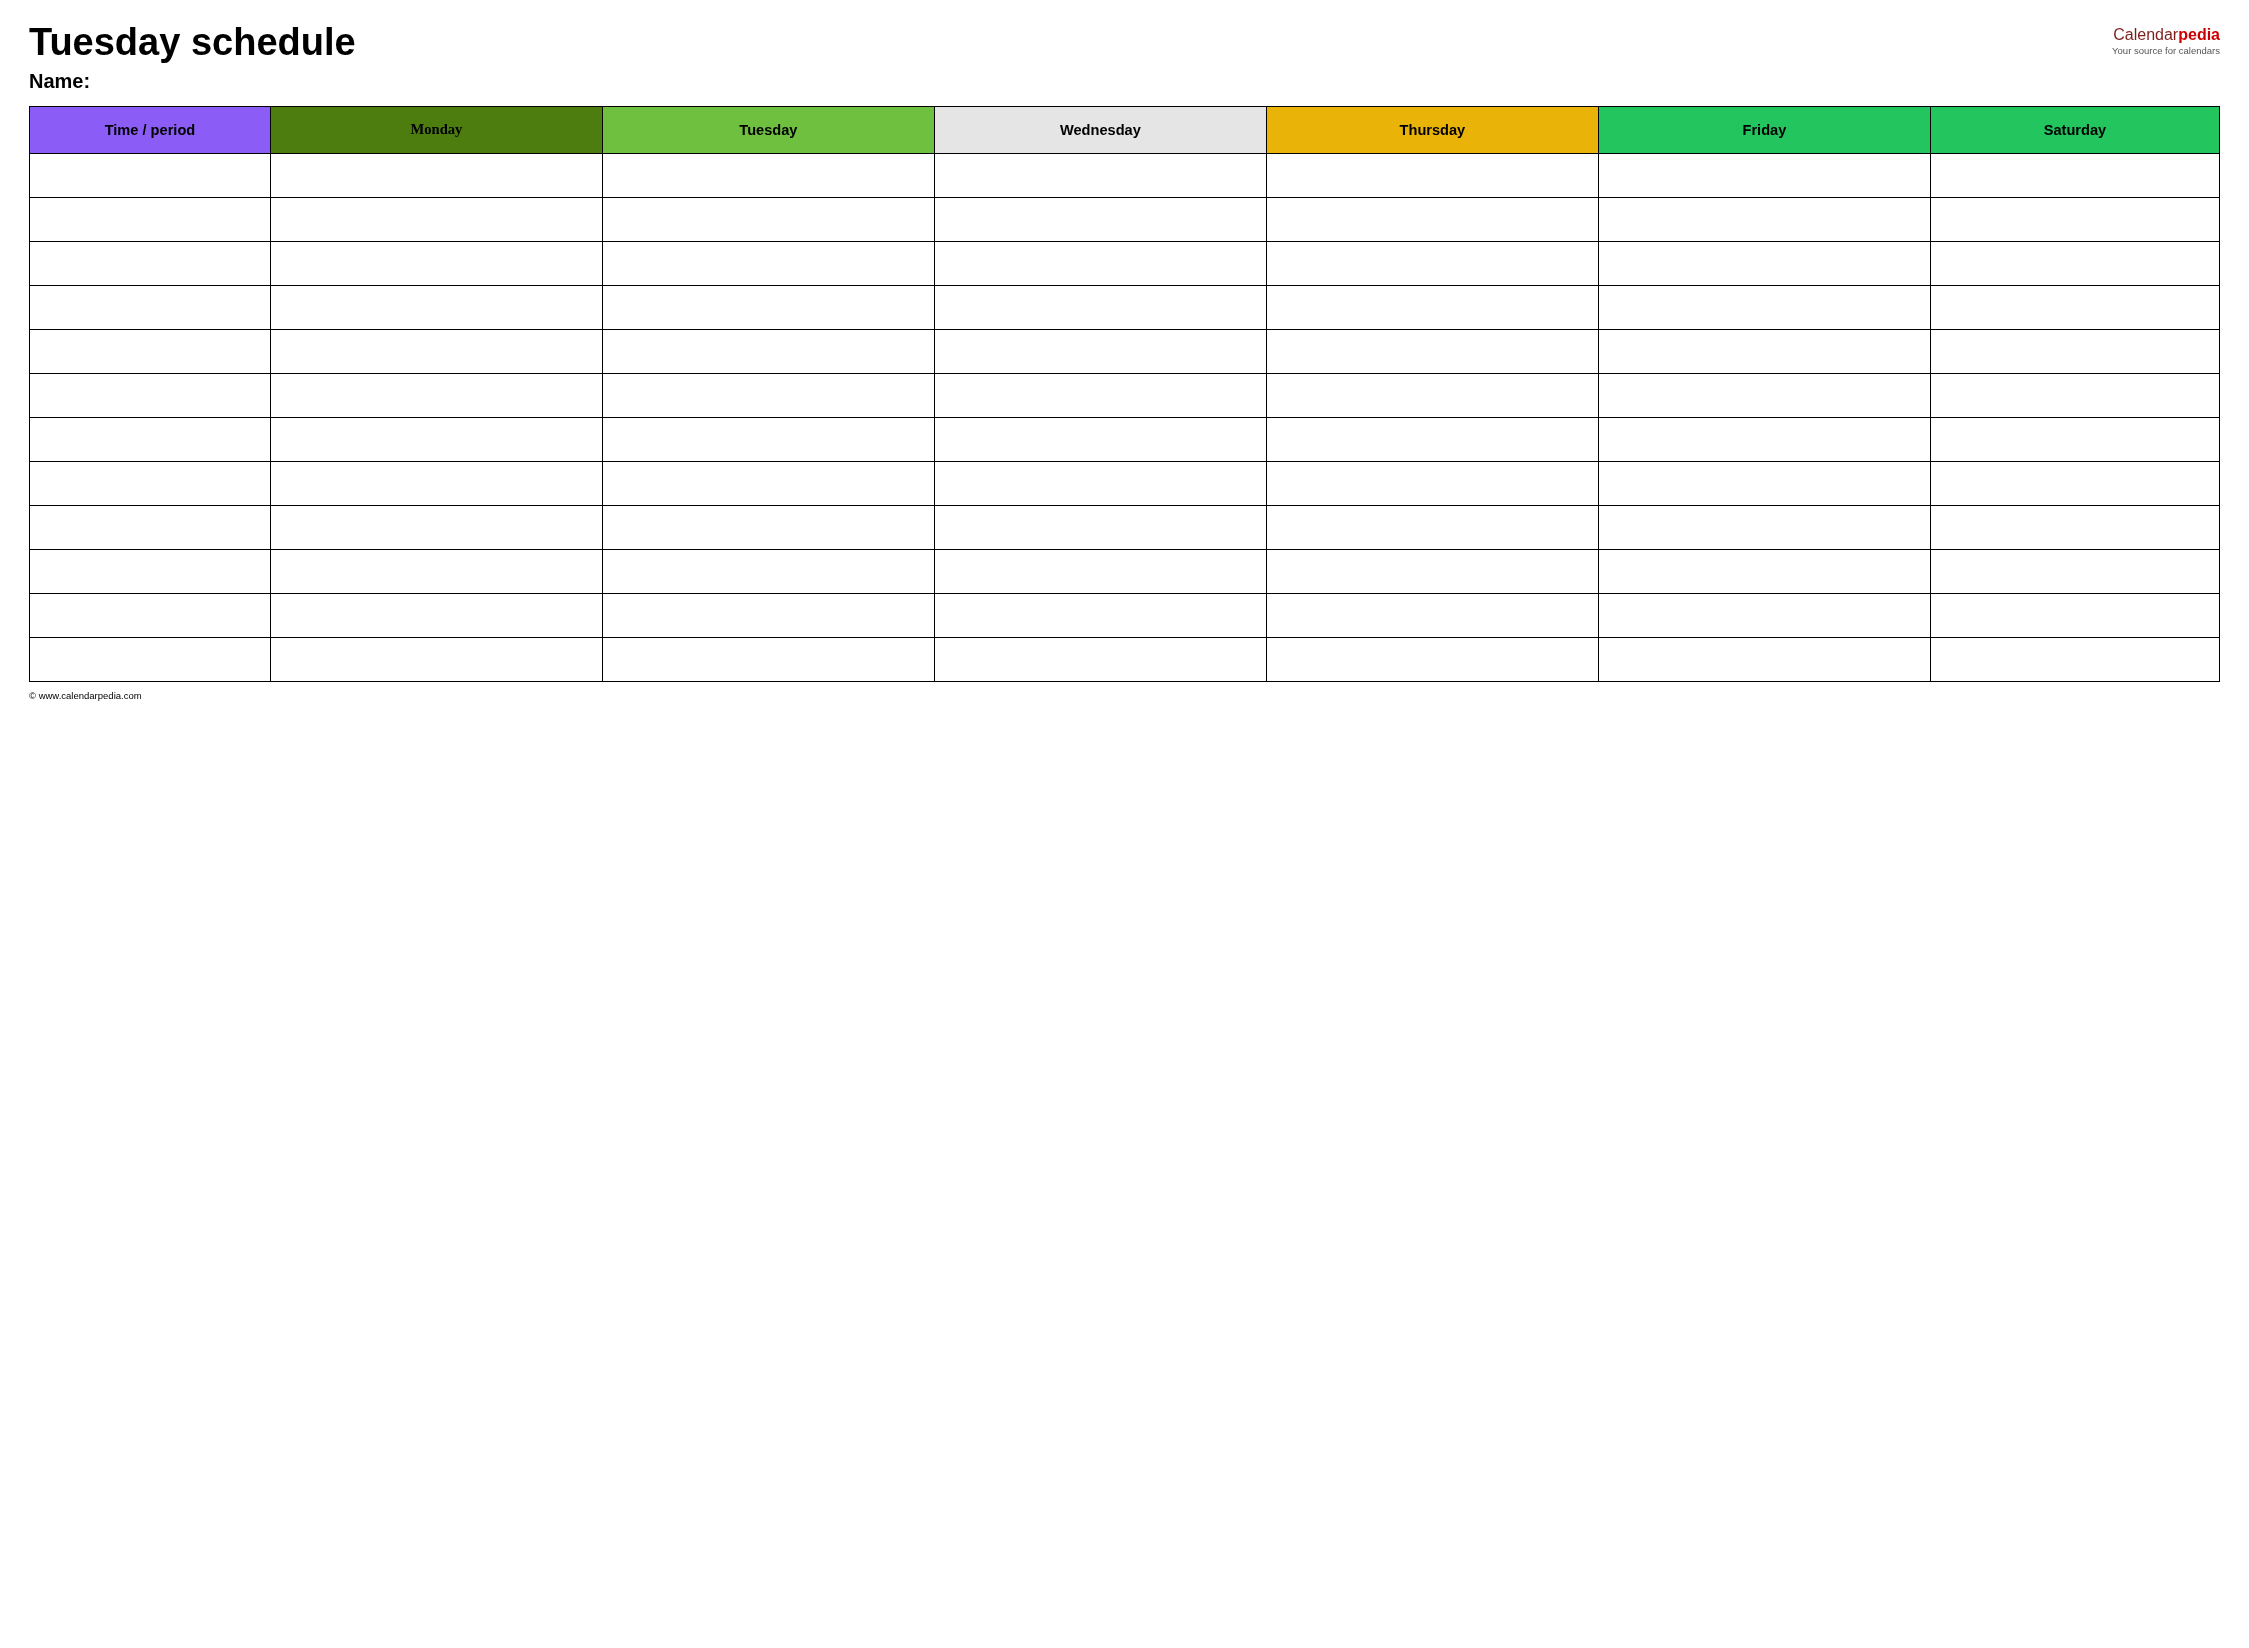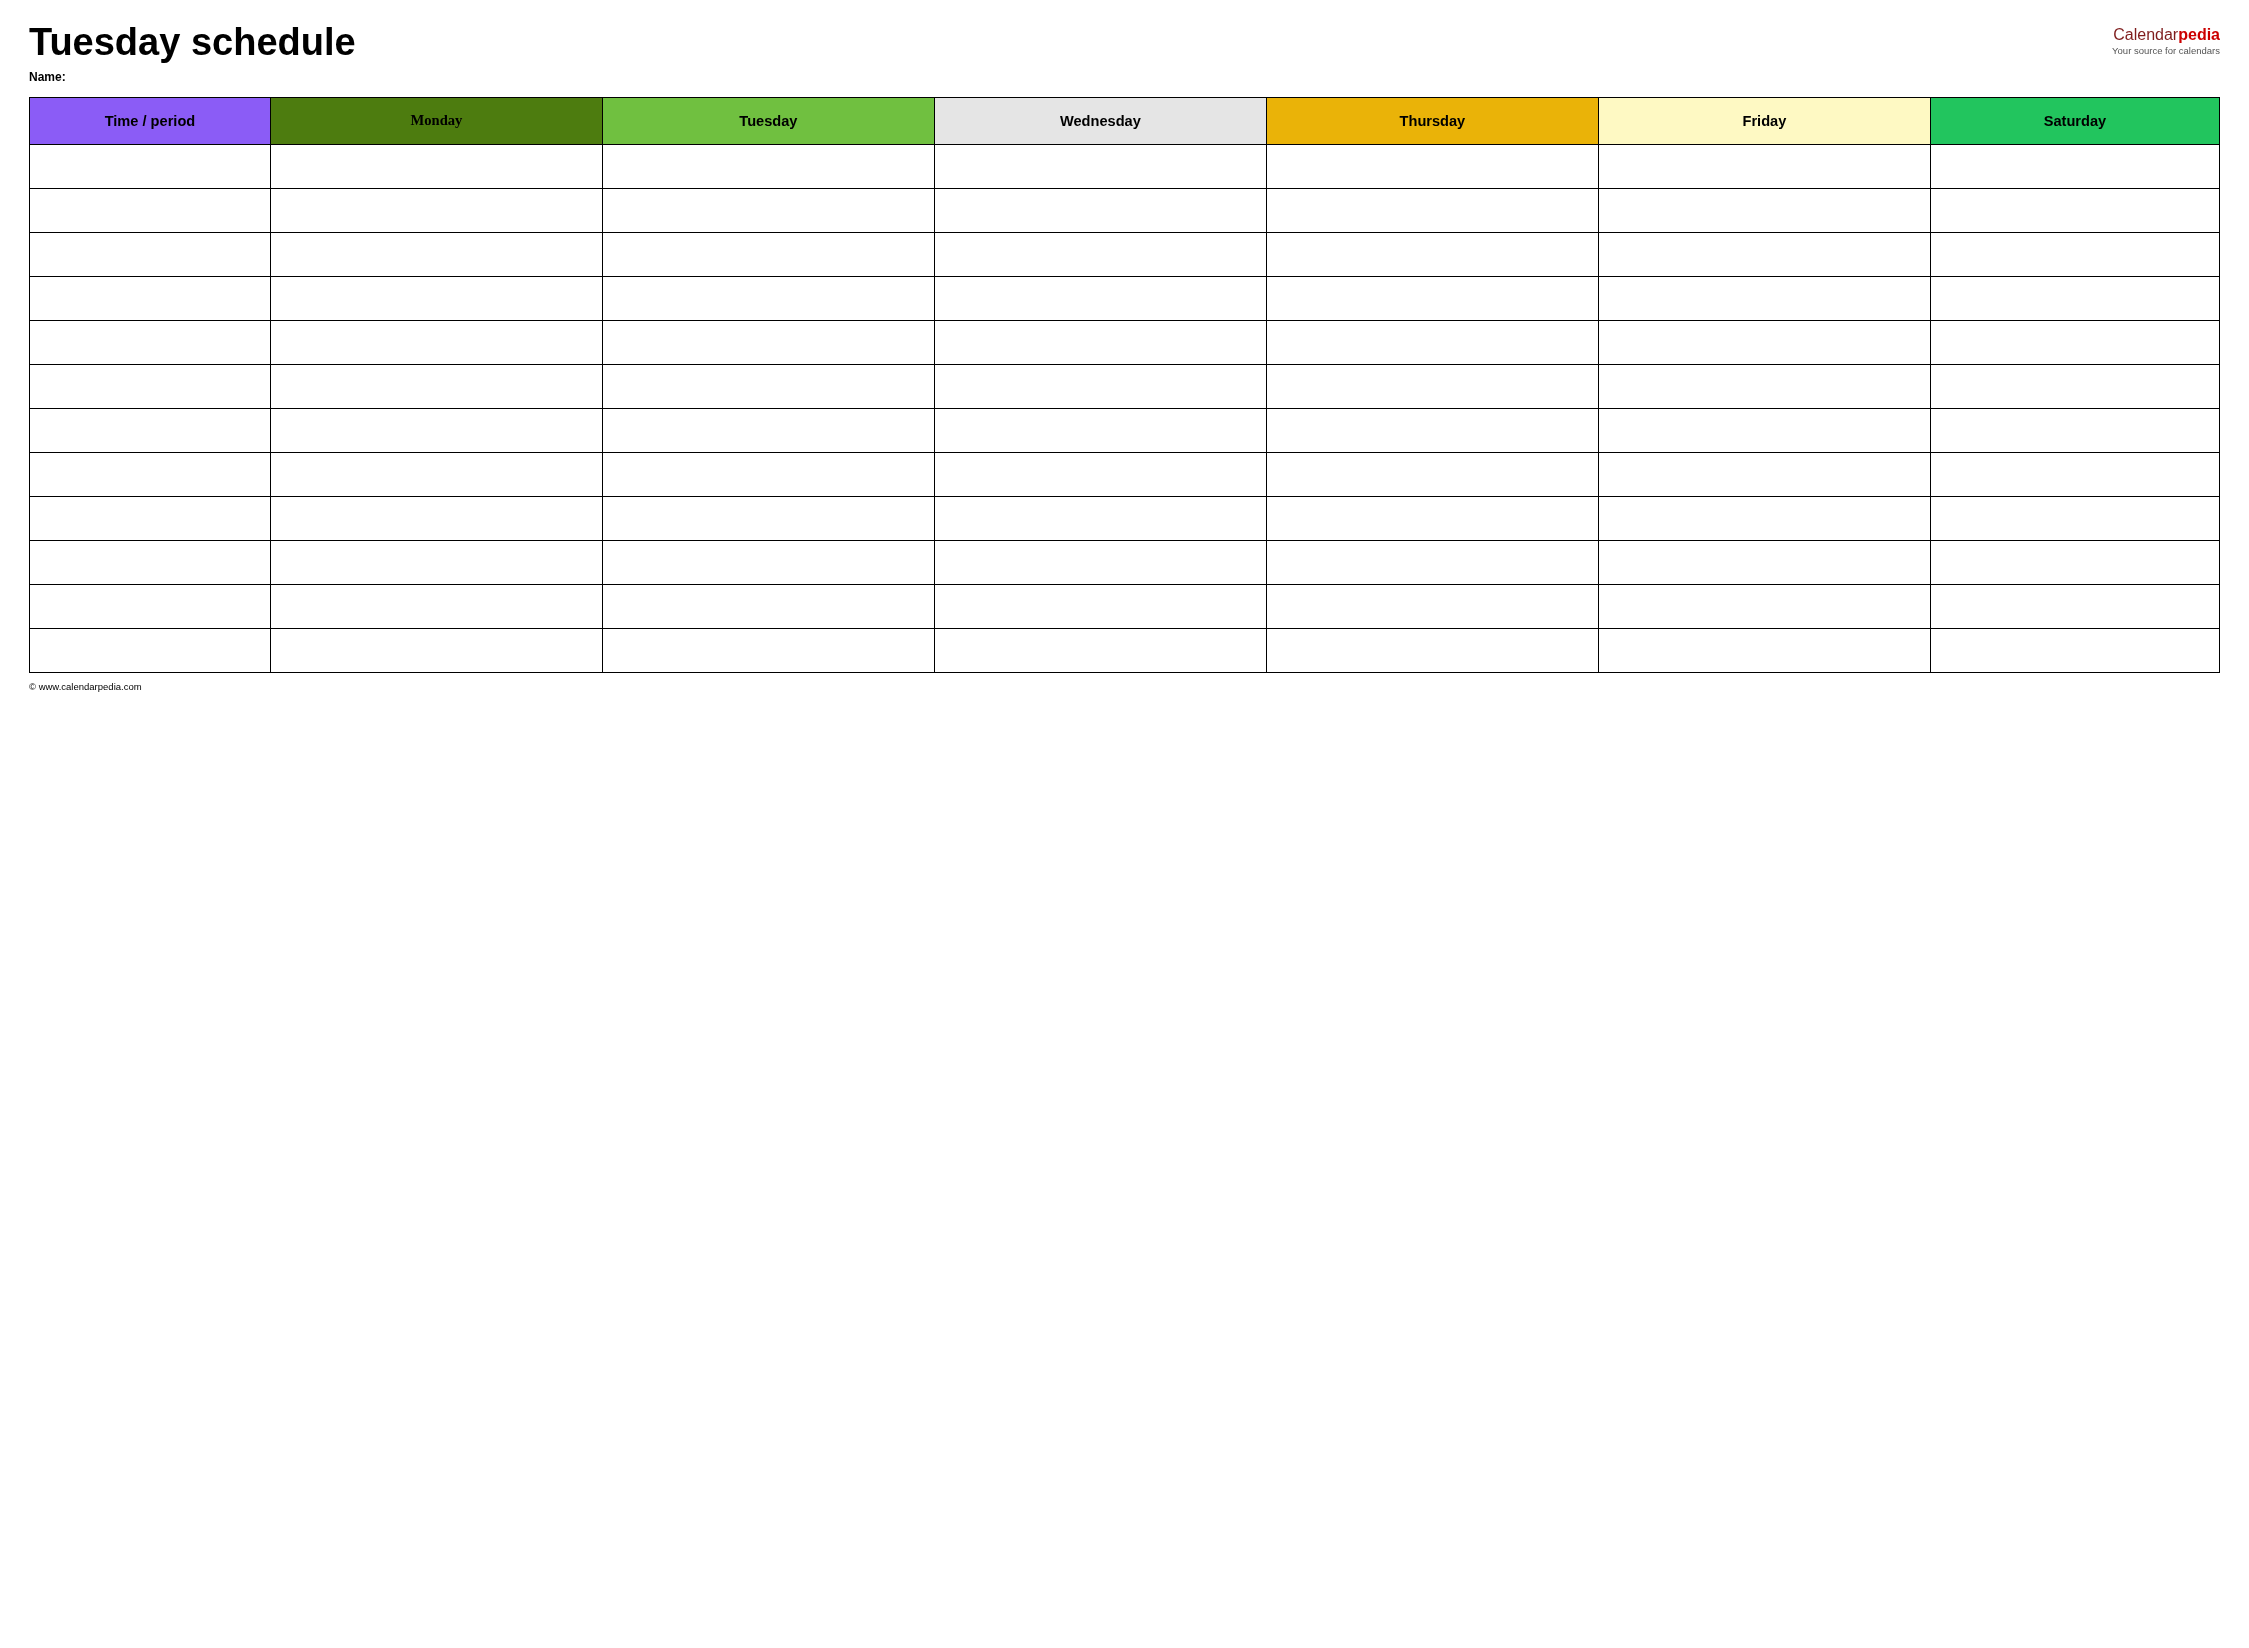--- a/index.html
+++ b/index.html
@@ -27,21 +27,21 @@
     }
 
     .main-title {
       font-size: 38px;
       font-weight: bold;
       color: #000000;
       line-height: 1.1;
     }
 
     .name-label {
-      font-size: 12px;
+      font-size: 20px;
       font-weight: bold;
       color: #000000;
       margin-top: 5.8px;
     }
 
     .logo-section {
       display: flex;
       flex-direction: column;
       align-items: flex-end;
       margin-top: 3.6px;
@@ -116,21 +116,21 @@
     }
 
     .col-thursday {
       width: 15.16%;
       background: #eab308;
       color: #000000;
     }
 
     .col-friday {
       width: 15.16%;
-      background: #fef9c3;
+      background: #22c55e;
       color: #000000;
     }
 
     .col-saturday {
       width: 15.16%;
       background: #22c55e;
       color: #000000;
     }
 
     .schedule-table td {

